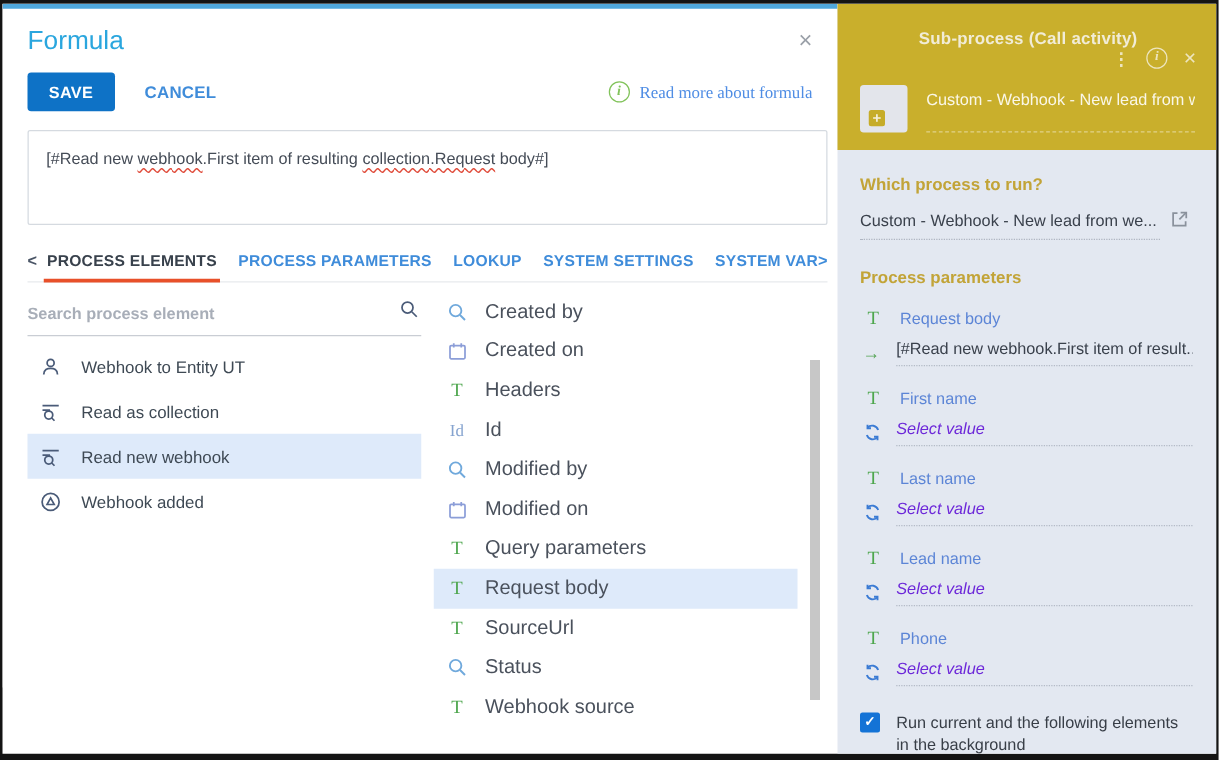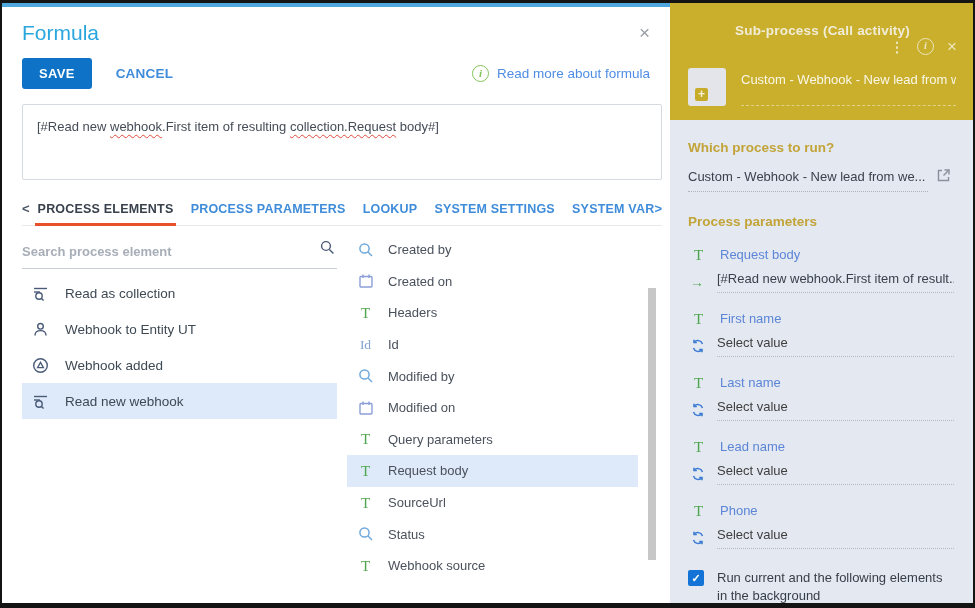--- a/index.html
+++ b/index.html
@@ -21,21 +21,21 @@
     background:#0E72C6; color:#fff; font-size:13px; font-weight:700;
     border:none; border-radius:3px; padding:8px 17px; letter-spacing:0.3px; cursor:pointer;
   }
   .cancel-btn { color:#3F8CDA; font-size:13.5px; font-weight:700; margin-left:24px; cursor:pointer; letter-spacing:0.2px; }
   .read-more { margin-left:auto; display:flex; align-items:center; gap:8px; margin-right:6px; }
   .info-circle {
     width:17px; height:17px; border:1.4px solid #82C35B; border-radius:50%;
     color:#82C35B; font-size:11px; line-height:14px; text-align:center; font-weight:700;
     font-family:"Liberation Serif", serif; font-style:italic;
   }
-  .read-more-label { color:#4F8DE4; font-size:13.5px; }
+  .read-more-label { color:#4F8DE4; font-size:13.5px;font-family:Liberation Serif, serif; }
   .formula-box {
     margin-top:15px; width:640px; height:76px; border:1px solid #D5DAE0; border-radius:2px;
     padding:13px 14px; font-size:13px; color:#454C57; background:#fff; line-height:17px;
   }
   .misspell { text-decoration:underline; text-decoration-style:wavy; text-decoration-color:#E04B3A; text-decoration-thickness:1px; text-underline-offset:3px; }
   
   .tabs-row {
     display:flex; align-items:center; margin-top:21px; width:640px;
     border-bottom:1px solid #E8EAED; padding-bottom:9px; position:relative;
   }
@@ -52,21 +52,21 @@
   .search-input { border:none; outline:none; width:285px; font-size:13px; color:#3E4954; font-family:"Liberation Sans", sans-serif;font-weight:bold; }
   .search-input::placeholder { color:#A8AEB8; }
   .search-icon-wrap { position:absolute; right:2px; top:1px; }
   .list { margin-top:6px; }
   .pe-item { display:flex; align-items:center; height:36px; padding:0 10px; gap:16px; cursor:pointer; width:315px; }
   .pe-item.selected { background:#DEEAFA; }
   .pe-label { font-size:13.5px; color:#3E4954; }
   .col-mid { flex:1; position:relative; padding-top:8px; }
   .ep-item { display:flex; align-items:center; height:31.6px; padding:0 10px; gap:14px; cursor:pointer; margin-right:18px; }
   .ep-item.selected { background:#DEEAFA; }
-  .ep-label { font-size:13px; color:#4A515C; }
+  .ep-label { font-size:16px; color:#4A515C; }
   .icon16 { width:17px; height:17px; display:inline-flex; align-items:center; justify-content:center; flex:none; }
   .t-glyph { font-family:"Liberation Serif", serif; font-size:15px; color:#4DA64D; line-height:16px; }
   .id-glyph { font-family:"Liberation Serif", serif; font-size:13.5px; color:#85A3CF; line-height:16px; }
   .mid-scrollbar { position:absolute; right:0px; top:62px; width:8px; height:272px; background:#C7C7C7; }
   
   .panel { position:absolute; left:668px; top:0; width:303px; height:600px; background:#E3E8F1; }
   .panel-header { background:#C9AF2C; height:117px; padding:20px 16px 0 18px; position:relative; }
   .panel-title-row { display:flex; align-items:center;flex-direction:column; }
   .panel-title { color:#F1ECD7; font-size:13.5px; font-weight:700; letter-spacing:0.2px; }
   .header-icons { margin-left:auto; display:flex; align-items:center; gap:13px; }
@@ -97,21 +97,21 @@
   .ext-link { margin-left:8px; margin-top:-1px; cursor:pointer; }
   .params-title { margin-top:22px; }
   .param { margin-top:17px; margin-left:2px; }
   .param-label-row { display:flex; align-items:center; gap:13px; }
   .param-label { color:#5C85D6; font-size:13px; cursor:pointer; }
   .param-value-row { display:flex; align-items:center; gap:12px; margin-top:8px; cursor:text; }
   .param-value {
     font-size:13px; color:#3A414C; width:237px; white-space:nowrap; overflow:hidden;
     padding-bottom:6px; border-bottom:1px dotted #B3BAC6;
   }
-  .param-value.placeholder { color:#404040; }
+  .param-value.placeholder { color:#6d28d9;font-style:italic; }
   .arrow-glyph { color:#56A556; font-size:14px; line-height:14px; width:15px; flex:none; }
   .checkbox-row { display:flex; gap:13px; margin-top:20px; align-items:flex-start; }
   .checkbox {
     width:16px; height:16px; background:#1473D6; border-radius:2px; flex:none; margin-top:1px;
     color:#fff; font-size:11px; line-height:16px; text-align:center; font-weight:700; cursor:pointer;
   }
   .checkbox-label { font-size:13px; color:#383E47; width:238px; line-height:18px; }
   svg { display:block; }
 </style>
 </head>
@@ -163,56 +163,56 @@
               <svg width="15" height="15" viewBox="0 0 15 15">
                   <circle cx="6" cy="6" r="4.4" fill="none" stroke="#4A5B78" stroke-width="1.4"></circle>
                   <line x1="9.4" y1="9.4" x2="13.4" y2="13.4" stroke="#4A5B78" stroke-width="1.4"></line>
                 </svg>
             </span>
           </div>
           <div class="list">
             <div class="pe-item">
               <span class="icon16">
                 <svg width="17" height="17" viewBox="0 0 17 17">
+                    <circle cx="8.5" cy="5.3" r="2.8" fill="none" stroke="#4A5B78" stroke-width="1.4"></circle>
+                    <path d="M3 14.5 C3 10.8 6 9.6 8.5 9.6 C11 9.6 14 10.8 14 14.5" fill="none" stroke="#4A5B78" stroke-width="1.4"></path>
+                  </svg>
+              </span>
+              <span class="pe-label">Webhook to Entity UT</span>
+            </div>
+            <div class="pe-item">
+              <span class="icon16">
+                <svg width="17" height="17" viewBox="0 0 17 17">
                     <line x1="2" y1="3.5" x2="15" y2="3.5" stroke="#4A5B78" stroke-width="1.4"></line>
                     <line x1="2" y1="7" x2="8" y2="7" stroke="#4A5B78" stroke-width="1.4"></line>
                     <circle cx="7" cy="11" r="3.2" fill="none" stroke="#4A5B78" stroke-width="1.4"></circle>
                     <line x1="9.4" y1="13.4" x2="11.6" y2="15.6" stroke="#4A5B78" stroke-width="1.4"></line>
                   </svg>
               </span>
               <span class="pe-label">Read as collection</span>
-            </div>
-            <div class="pe-item">
-              <span class="icon16">
-                <svg width="17" height="17" viewBox="0 0 17 17">
-                    <circle cx="8.5" cy="5.3" r="2.8" fill="none" stroke="#4A5B78" stroke-width="1.4"></circle>
-                    <path d="M3 14.5 C3 10.8 6 9.6 8.5 9.6 C11 9.6 14 10.8 14 14.5" fill="none" stroke="#4A5B78" stroke-width="1.4"></path>
-                  </svg>
-              </span>
-              <span class="pe-label">Webhook to Entity UT</span>
-            </div>
-            <div class="pe-item">
-              <span class="icon16">
-                <svg width="17" height="17" viewBox="0 0 17 17">
-                    <circle cx="8.5" cy="8.5" r="6.8" fill="none" stroke="#4A5B78" stroke-width="1.4"></circle>
-                    <path d="M8.5 5.4 L11.4 10.6 L5.6 10.6 Z" fill="none" stroke="#4A5B78" stroke-width="1.3"></path>
-                  </svg>
-              </span>
-              <span class="pe-label">Webhook added</span>
             </div>
             <div class="pe-item selected">
               <span class="icon16">
                 <svg width="17" height="17" viewBox="0 0 17 17">
                     <line x1="2" y1="3.5" x2="15" y2="3.5" stroke="#4A5B78" stroke-width="1.4"></line>
                     <line x1="2" y1="7" x2="8" y2="7" stroke="#4A5B78" stroke-width="1.4"></line>
                     <circle cx="7" cy="11" r="3.2" fill="none" stroke="#4A5B78" stroke-width="1.4"></circle>
                     <line x1="9.4" y1="13.4" x2="11.6" y2="15.6" stroke="#4A5B78" stroke-width="1.4"></line>
                   </svg>
               </span>
               <span class="pe-label">Read new webhook</span>
+            </div>
+            <div class="pe-item">
+              <span class="icon16">
+                <svg width="17" height="17" viewBox="0 0 17 17">
+                    <circle cx="8.5" cy="8.5" r="6.8" fill="none" stroke="#4A5B78" stroke-width="1.4"></circle>
+                    <path d="M8.5 5.4 L11.4 10.6 L5.6 10.6 Z" fill="none" stroke="#4A5B78" stroke-width="1.3"></path>
+                  </svg>
+              </span>
+              <span class="pe-label">Webhook added</span>
             </div>
           </div>
         </div>
 
         <div class="col-mid">
           <div class="ep-item">
             <span class="icon16">
               <svg width="16" height="16" viewBox="0 0 16 16">
                   <circle cx="6.5" cy="6.5" r="4.6" fill="none" stroke="#70A9DC" stroke-width="1.5"></circle>
                   <line x1="10" y1="10" x2="14" y2="14" stroke="#70A9DC" stroke-width="1.5"></line>

